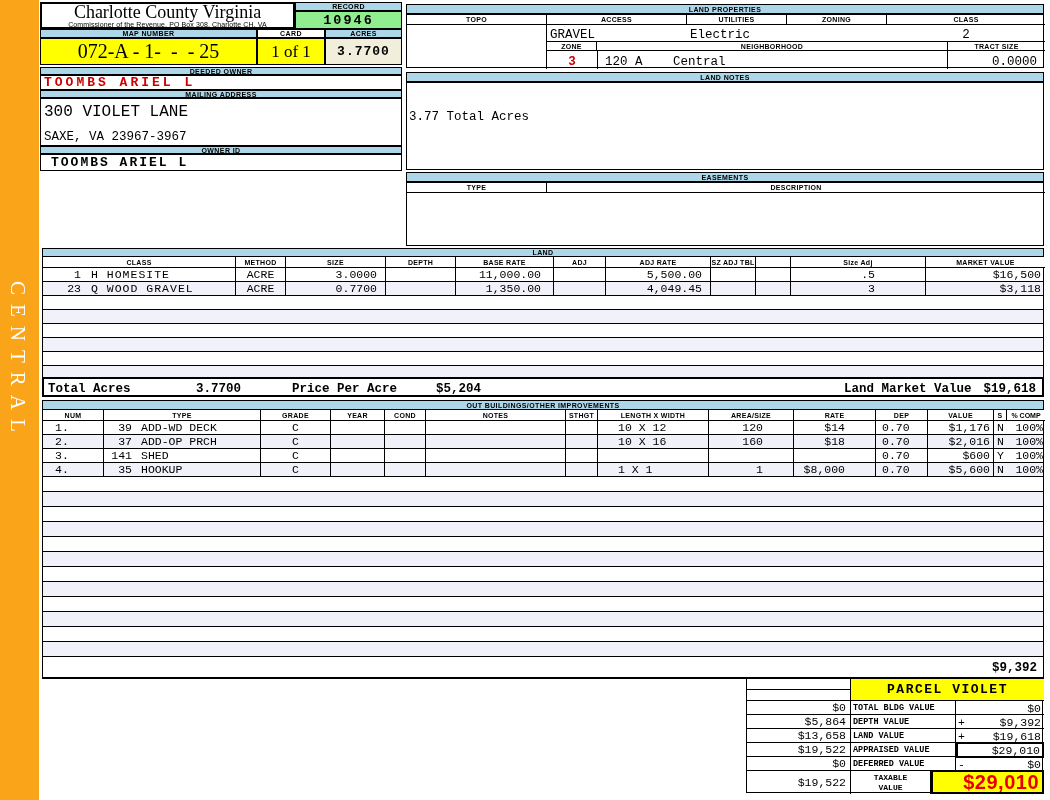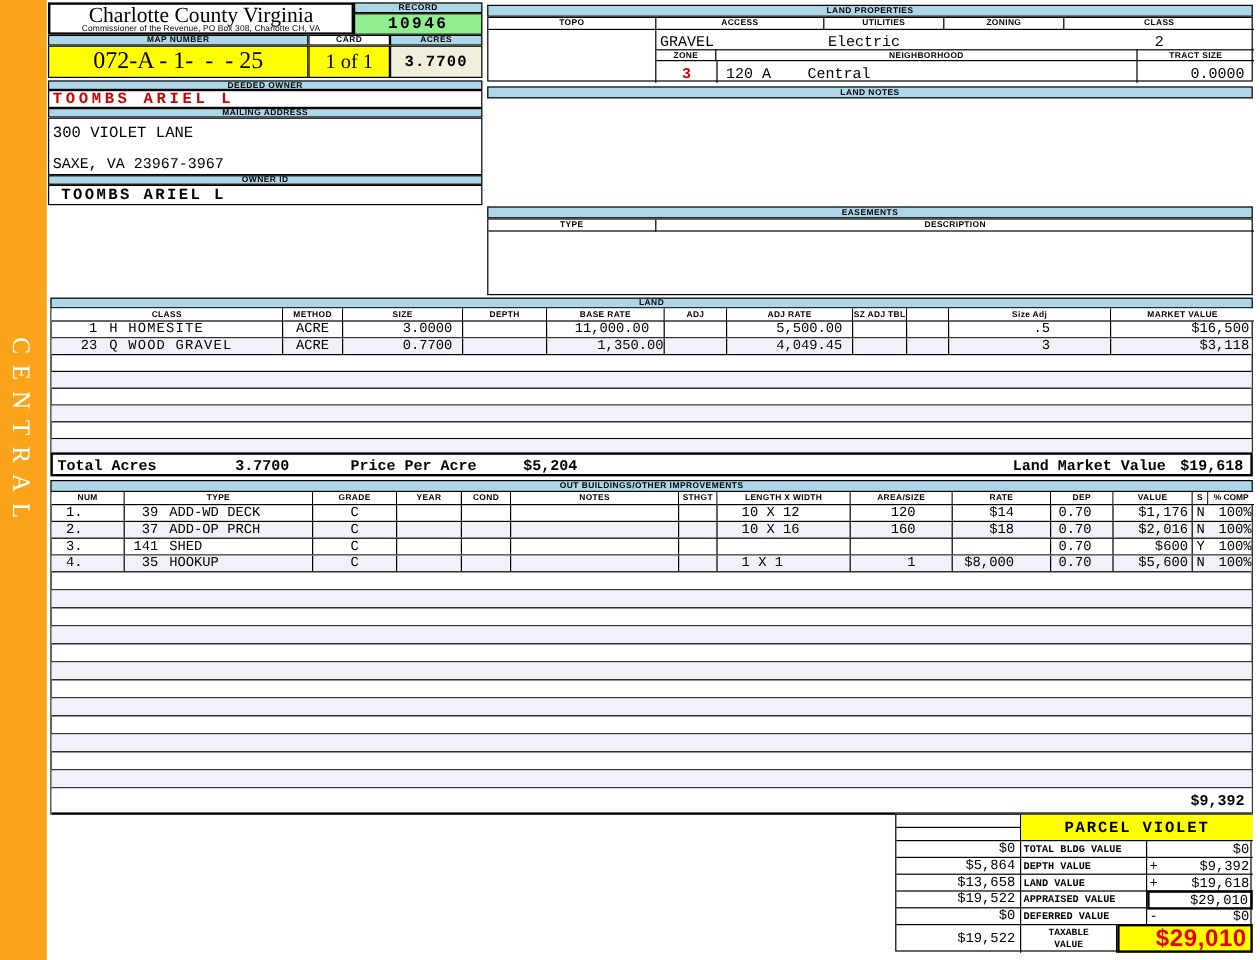--- a/index.html
+++ b/index.html
@@ -50,21 +50,21 @@
 
   <div class="abs cellb serif" style="left:40px;top:38px;width:217px;height:27px;background:#FFFF00;display:flex;align-items:center;justify-content:center;font-size:20px;white-space:pre;">072-A - 1-  -  - 25</div>
   <div class="abs cellb serif" style="left:257px;top:38px;width:68px;height:27px;background:#FFFF00;display:flex;align-items:center;justify-content:center;font-size:17px;">1 of 1</div>
   <div class="abs cellb mono" style="left:325px;top:38px;width:77px;height:27px;background:#F1EFDC;display:flex;align-items:center;justify-content:center;font-size:13px;font-weight:bold;letter-spacing:1px;">3.7700</div>
 
   <div class="abs bar" style="left:40px;top:67px;width:362px;height:8px;">DEEDED OWNER</div>
   <div class="abs cellb mono" style="left:40px;top:75px;width:362px;height:15px;display:flex;align-items:center;padding-left:3px;color:#CC0000;font-weight:bold;font-size:13px;letter-spacing:3px;">TOOMBS ARIEL L</div>
 
   <div class="abs bar" style="left:40px;top:90px;width:362px;height:8px;">MAILING ADDRESS</div>
   <div class="abs cellb" style="left:40px;top:98px;width:362px;height:48px;background:#fff;">
-    <div class="mono" style="position:absolute;left:3px;top:4px;font-size:13px;">300 VIOLET LANE</div>
+    <div class="mono" style="position:absolute;left:3px;top:4px;font-size:16px;">300 VIOLET LANE</div>
     <div class="mono" style="position:absolute;left:3px;top:31px;font-size:12.5px;">SAXE, VA 23967-3967</div>
   </div>
 
   <div class="abs bar" style="left:40px;top:146px;width:362px;height:8px;">OWNER ID</div>
   <div class="abs cellb mono" style="left:40px;top:154px;width:362px;height:17px;display:flex;align-items:center;padding-left:10px;font-weight:bold;font-size:13px;letter-spacing:2px;">TOOMBS ARIEL L</div>
 
   <div class="abs bar" style="left:406px;top:4px;width:638px;height:10px;">LAND PROPERTIES</div>
 
   <div class="abs cellb" style="left:406px;top:14px;width:638px;height:54px;background:#fff;">
 
@@ -86,20 +86,23 @@
 
     <div class="abs mono red" style="left:140px;top:40px;width:50px;text-align:center;font-size:12.5px;font-weight:bold;">3</div>
     <div class="abs" style="left:190px;top:36px;width:1px;height:18px;background:#000;"></div>
     <div class="abs mono" style="left:198px;top:40px;font-size:12.5px;">120 A</div>
     <div class="abs mono" style="left:266px;top:40px;font-size:12.5px;">Central</div>
     <div class="abs" style="left:540px;top:36px;width:1px;height:18px;background:#000;"></div>
     <div class="abs mono" style="left:540px;top:40px;width:90px;text-align:right;font-size:12.5px;">0.0000</div>
   </div>
 
   <div class="abs bar" style="left:406px;top:72px;width:638px;height:10px;">LAND NOTES</div>
+  <div class="abs cellb" style="left:406px;top:82px;width:638px;height:88px;background:#fff;">
+    <div class="mono" style="position:absolute;left:2px;top:27px;font-size:12.5px;">3.77 Total Acres</div>
+  </div>
 
   <div class="abs bar" style="left:406px;top:172px;width:638px;height:10px;">EASEMENTS</div>
   <div class="abs cellb" style="left:406px;top:182px;width:638px;height:64px;background:#fff;">
     <div class="abs lbl" style="left:0;top:0;width:140px;height:10px;border-right:1px solid #000;border-bottom:1px solid #000;display:flex;align-items:center;justify-content:center;">TYPE</div>
     <div class="abs lbl" style="left:140px;top:0;width:498px;height:10px;border-bottom:1px solid #000;display:flex;align-items:center;justify-content:center;">DESCRIPTION</div>
   </div>
 
   <div class="abs bar" style="left:42px;top:248px;width:1002px;height:9px;">LAND</div>
   <div class="abs grid-box" style="left:42px;top:257px;width:1002px;">
     <div class="lgrid" style="height:11px;">
@@ -134,21 +137,21 @@
     </div>
 
     <div class="lgrid drow tint">
       <div class="dcell">
         <span class="mono" style="width:38px;text-align:right;">23</span>
         <span class="mono" style="margin-left:10px;letter-spacing:1px;">Q WOOD GRAVEL</span>
       </div>
       <div class="dcell center">ACRE</div>
       <div class="dcell right" style="padding-right:8px;">0.7700</div>
       <div class="dcell"></div>
-      <div class="dcell right" style="">1,350.00</div>
+      <div class="dcell right" style="padding-right:12px;">1,350.00</div>
       <div class="dcell"></div>
       <div class="dcell right" style="padding-right:8px;">4,049.45</div>
       <div class="dcell"></div>
       <div class="dcell"></div>
       <div class="dcell right" style="padding-right:50px;">3</div>
       <div class="dcell right" style="border-right:none;padding-right:4px;">$3,118</div>
     </div>
 
     <div class="erow"></div>
     <div class="erow tint"></div>

